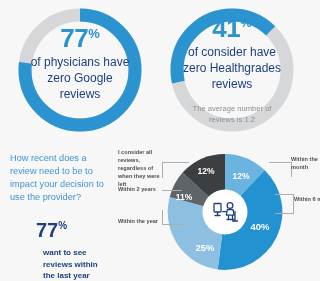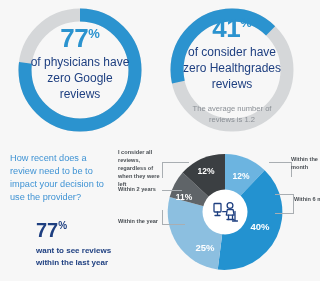--- a/index.html
+++ b/index.html
@@ -108,21 +108,21 @@
   }
   .answer-pct .sym {
     font-size: 10px;
     vertical-align: super;
   }
   .answer-text {
     color: #1e3f80;
     font-weight: bold;
     font-size: 8px;
     line-height: 1.45;
-    margin: 0;
+    margin: 7px;
   }
 
   
   .pie-area {
     position: absolute;
     left: 118px;
     top: 144px;
     width: 202px;
     height: 137px;
   }

